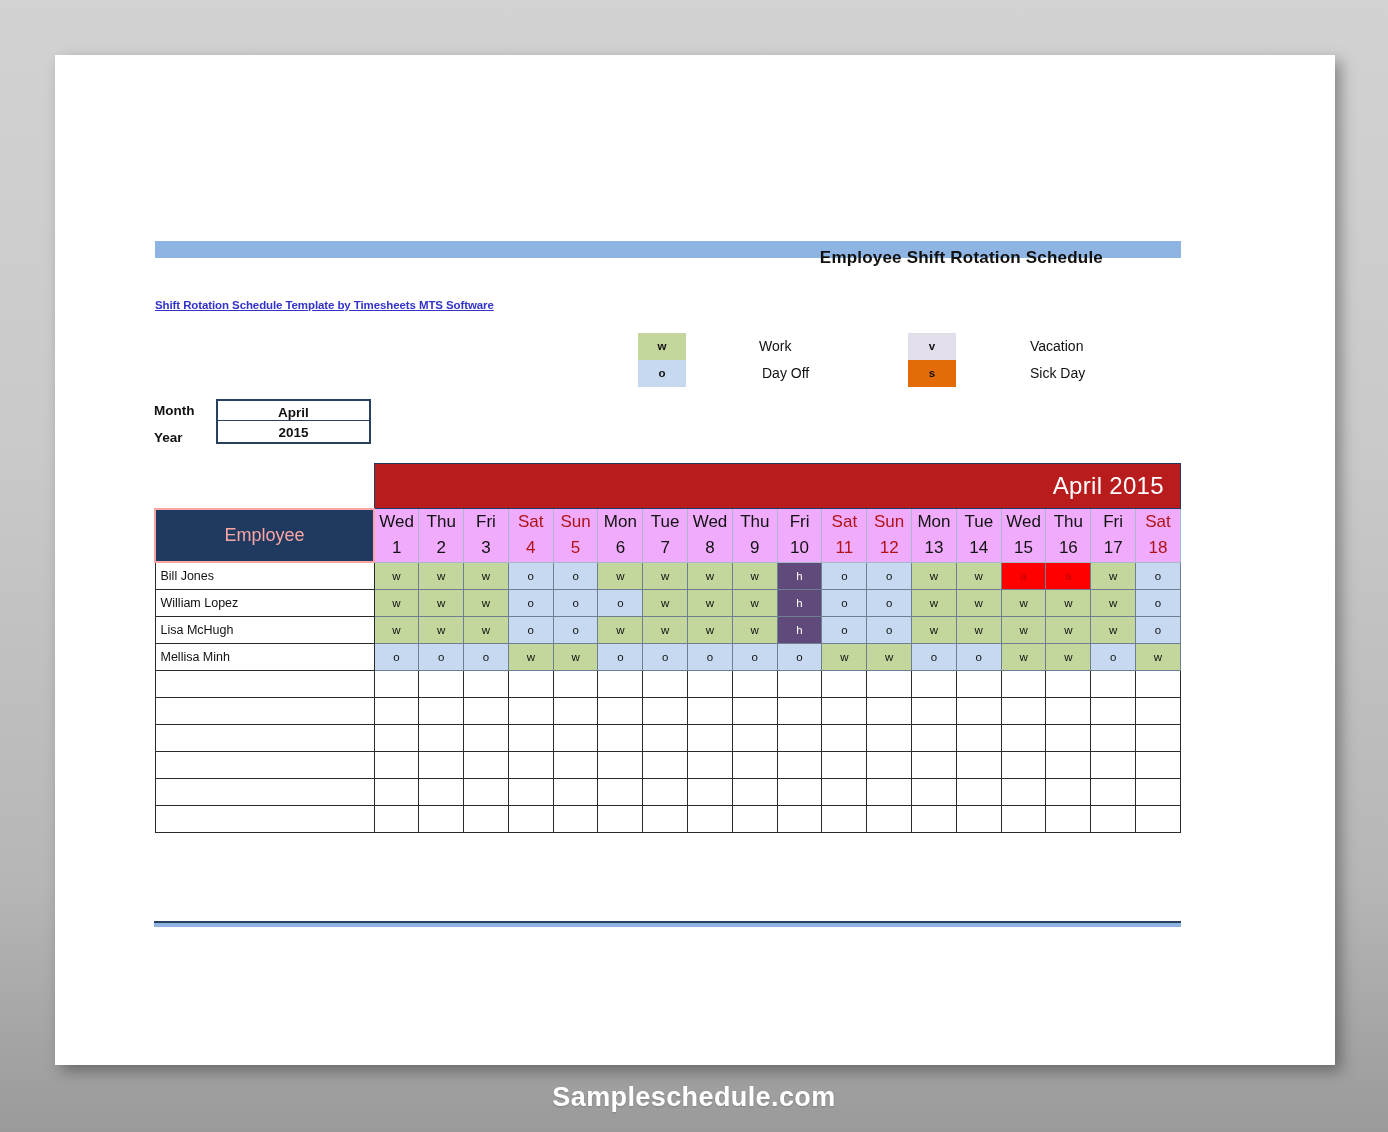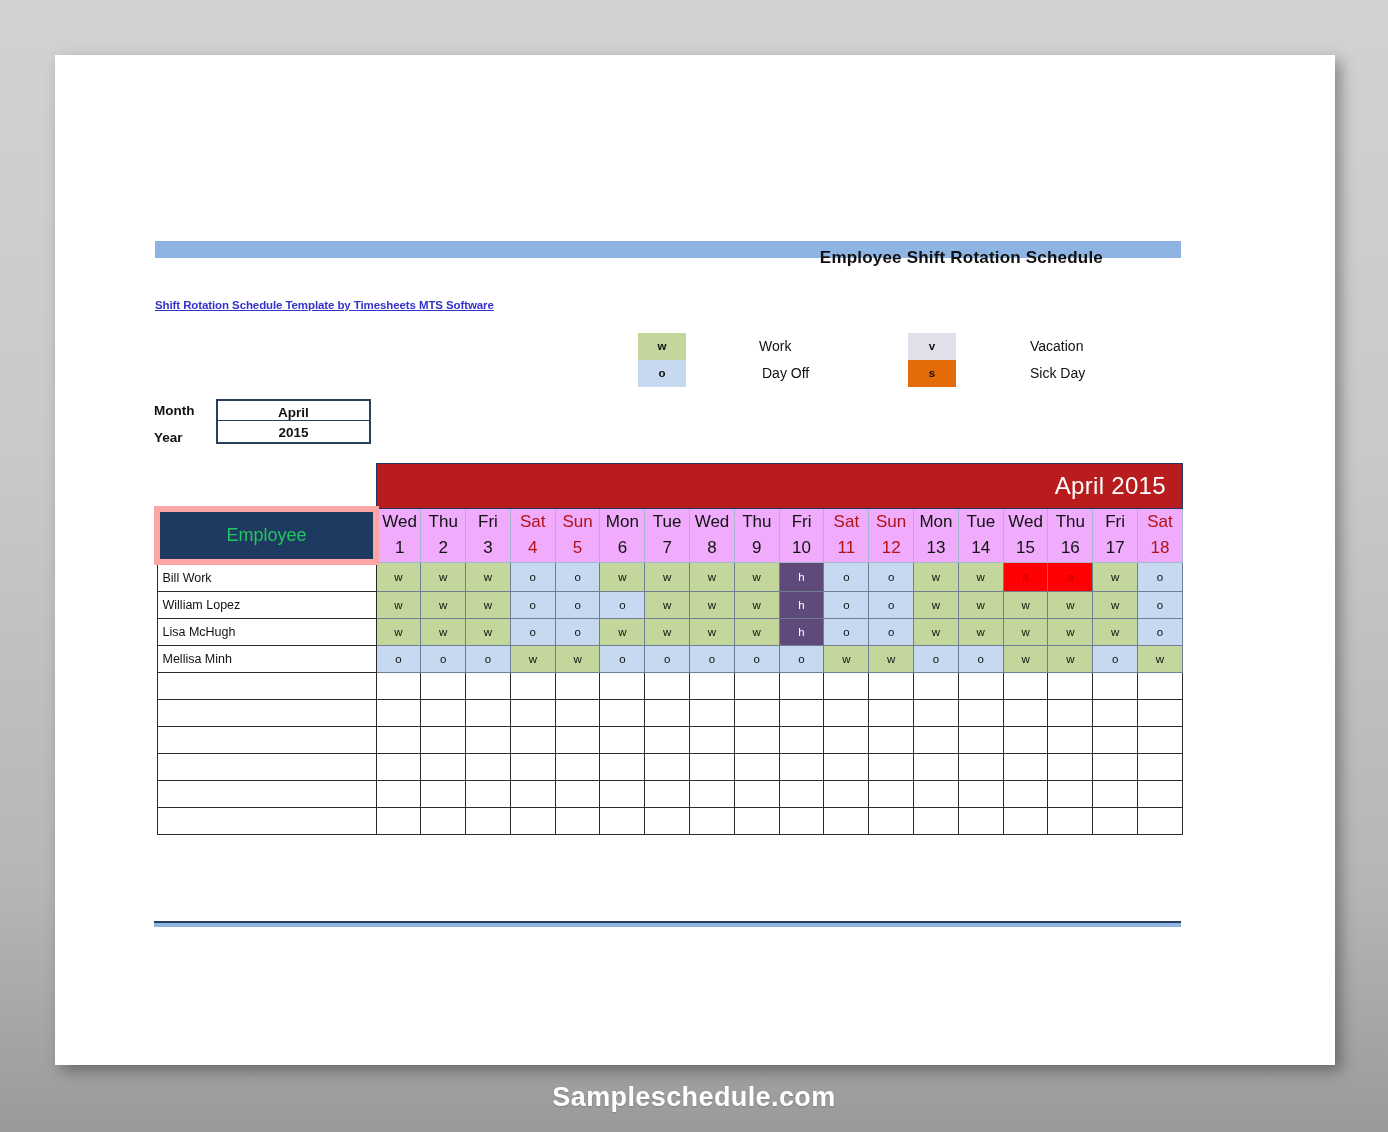--- a/index.html
+++ b/index.html
@@ -179,26 +179,26 @@
     letter-spacing: 0.3px;
     border: 1px solid #1f3a60;
   }
   .blank-corner {
     background: #ffffff;
     border: none;
   }
 
   .emp-header {
     background: #1f3a60;
-    color: #22c55e;
+    color: #fca5a5;
     font-size: 18px;
     font-weight: bold;
     text-align: center;
     height: 45px;
-    border: 6px solid #fca5a5;
+    border: 2px solid #fca5a5;
     vertical-align: middle;
   }
   .day-header {
     background: #f0abfc;
     border: 1px solid #a8b8cc;
     text-align: center;
     vertical-align: middle;
     height: 45px;
     font-size: 17px;
     color: #111111;
@@ -383,21 +383,21 @@
             <span class="dnum">17</span>
           </td>
           <td class="day-header weekend">
             <span class="dow">Sat</span>
             <span class="dnum">18</span>
           </td>
         </tr>
     </thead>
     <tbody id="sched-body">
         <tr>
-          <td class="emp-cell">Bill Work</td>
+          <td class="emp-cell">Bill Jones</td>
           <td class="shift-cell s-w">w</td>
           <td class="shift-cell s-w">w</td>
           <td class="shift-cell s-w">w</td>
           <td class="shift-cell s-o">o</td>
           <td class="shift-cell s-o">o</td>
           <td class="shift-cell s-w">w</td>
           <td class="shift-cell s-w">w</td>
           <td class="shift-cell s-w">w</td>
           <td class="shift-cell s-w">w</td>
           <td class="shift-cell s-h">h</td>

